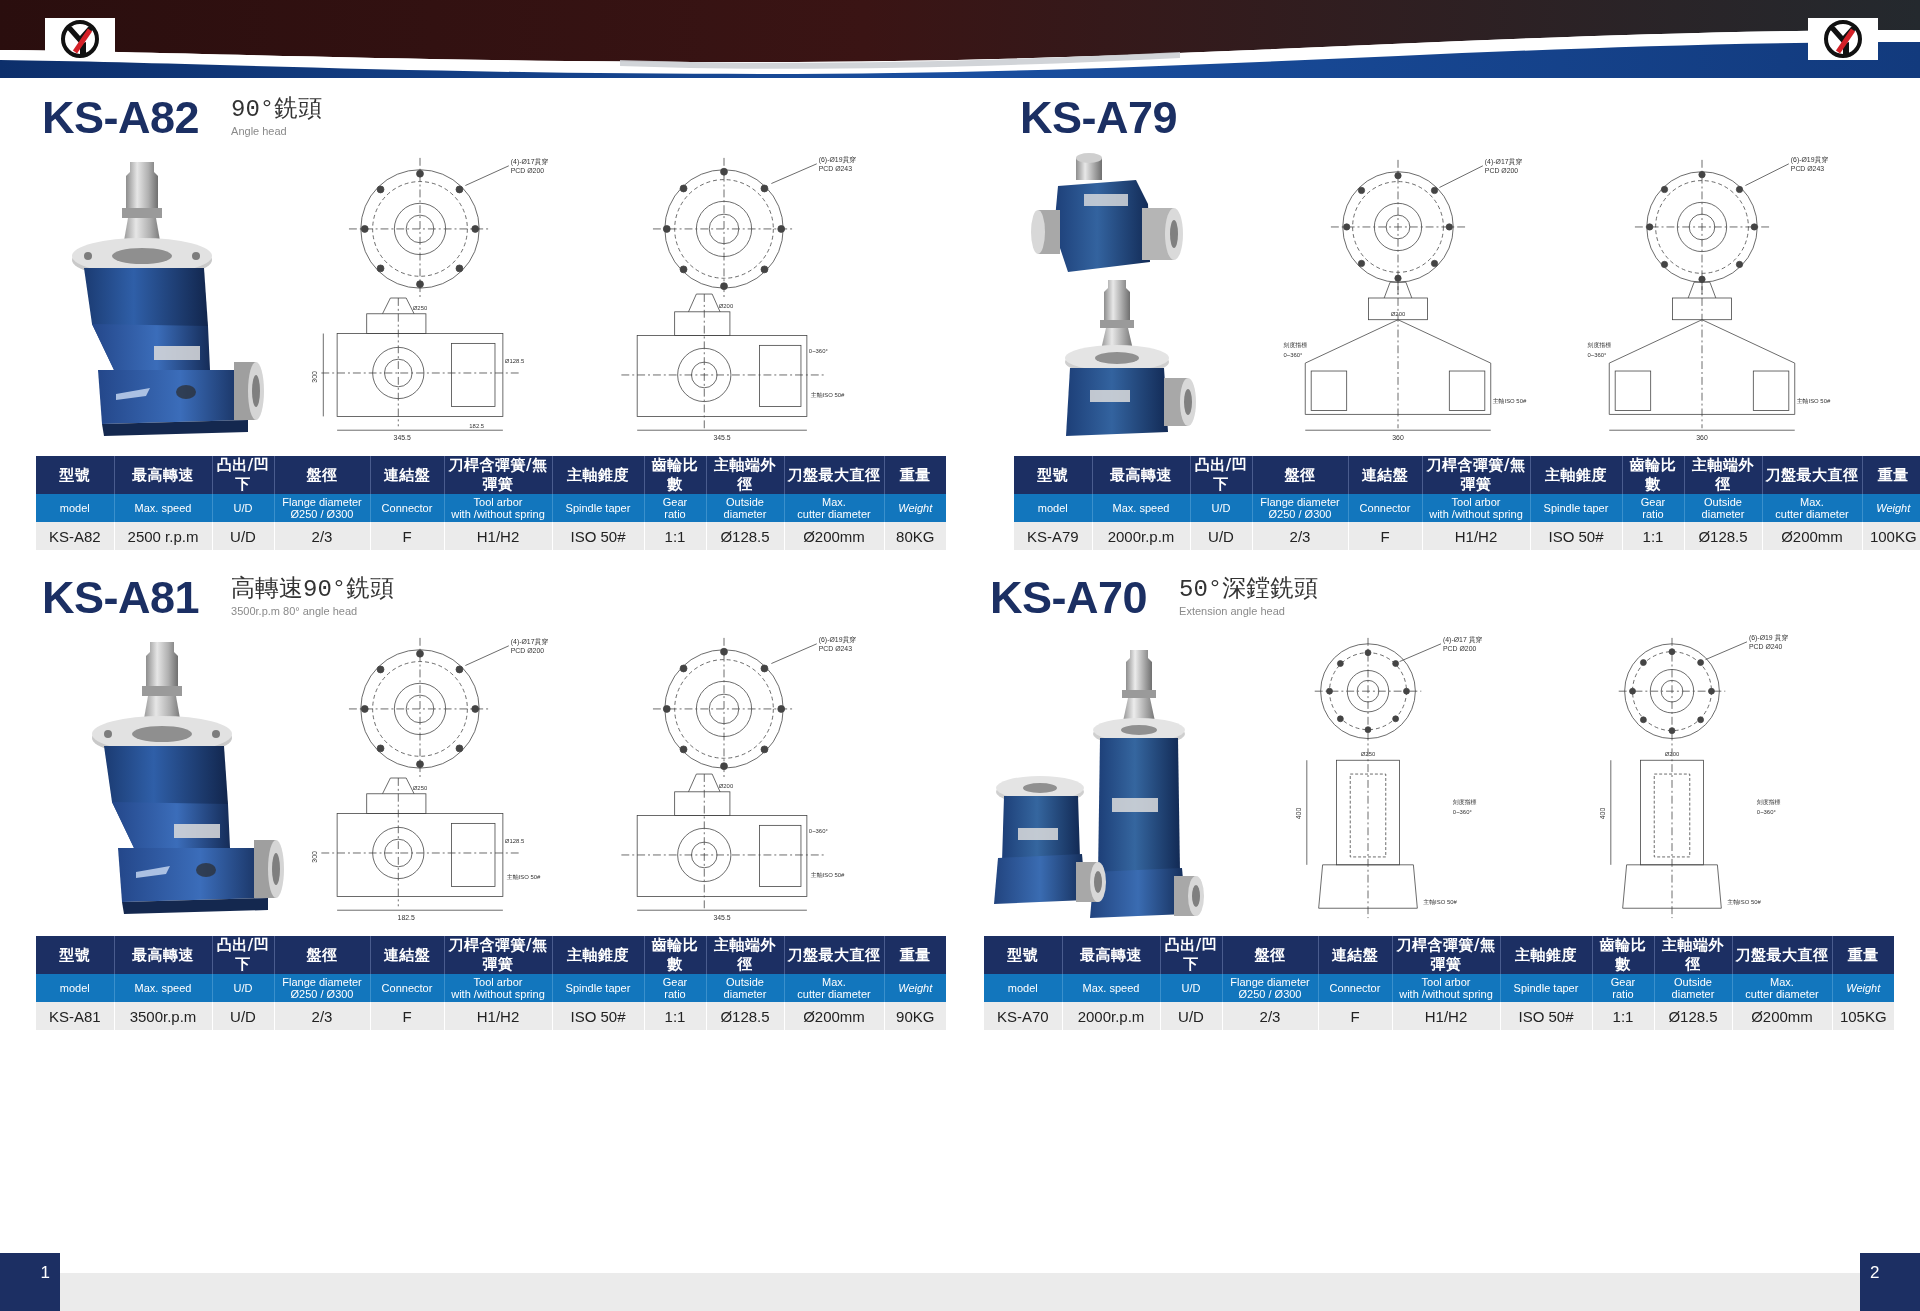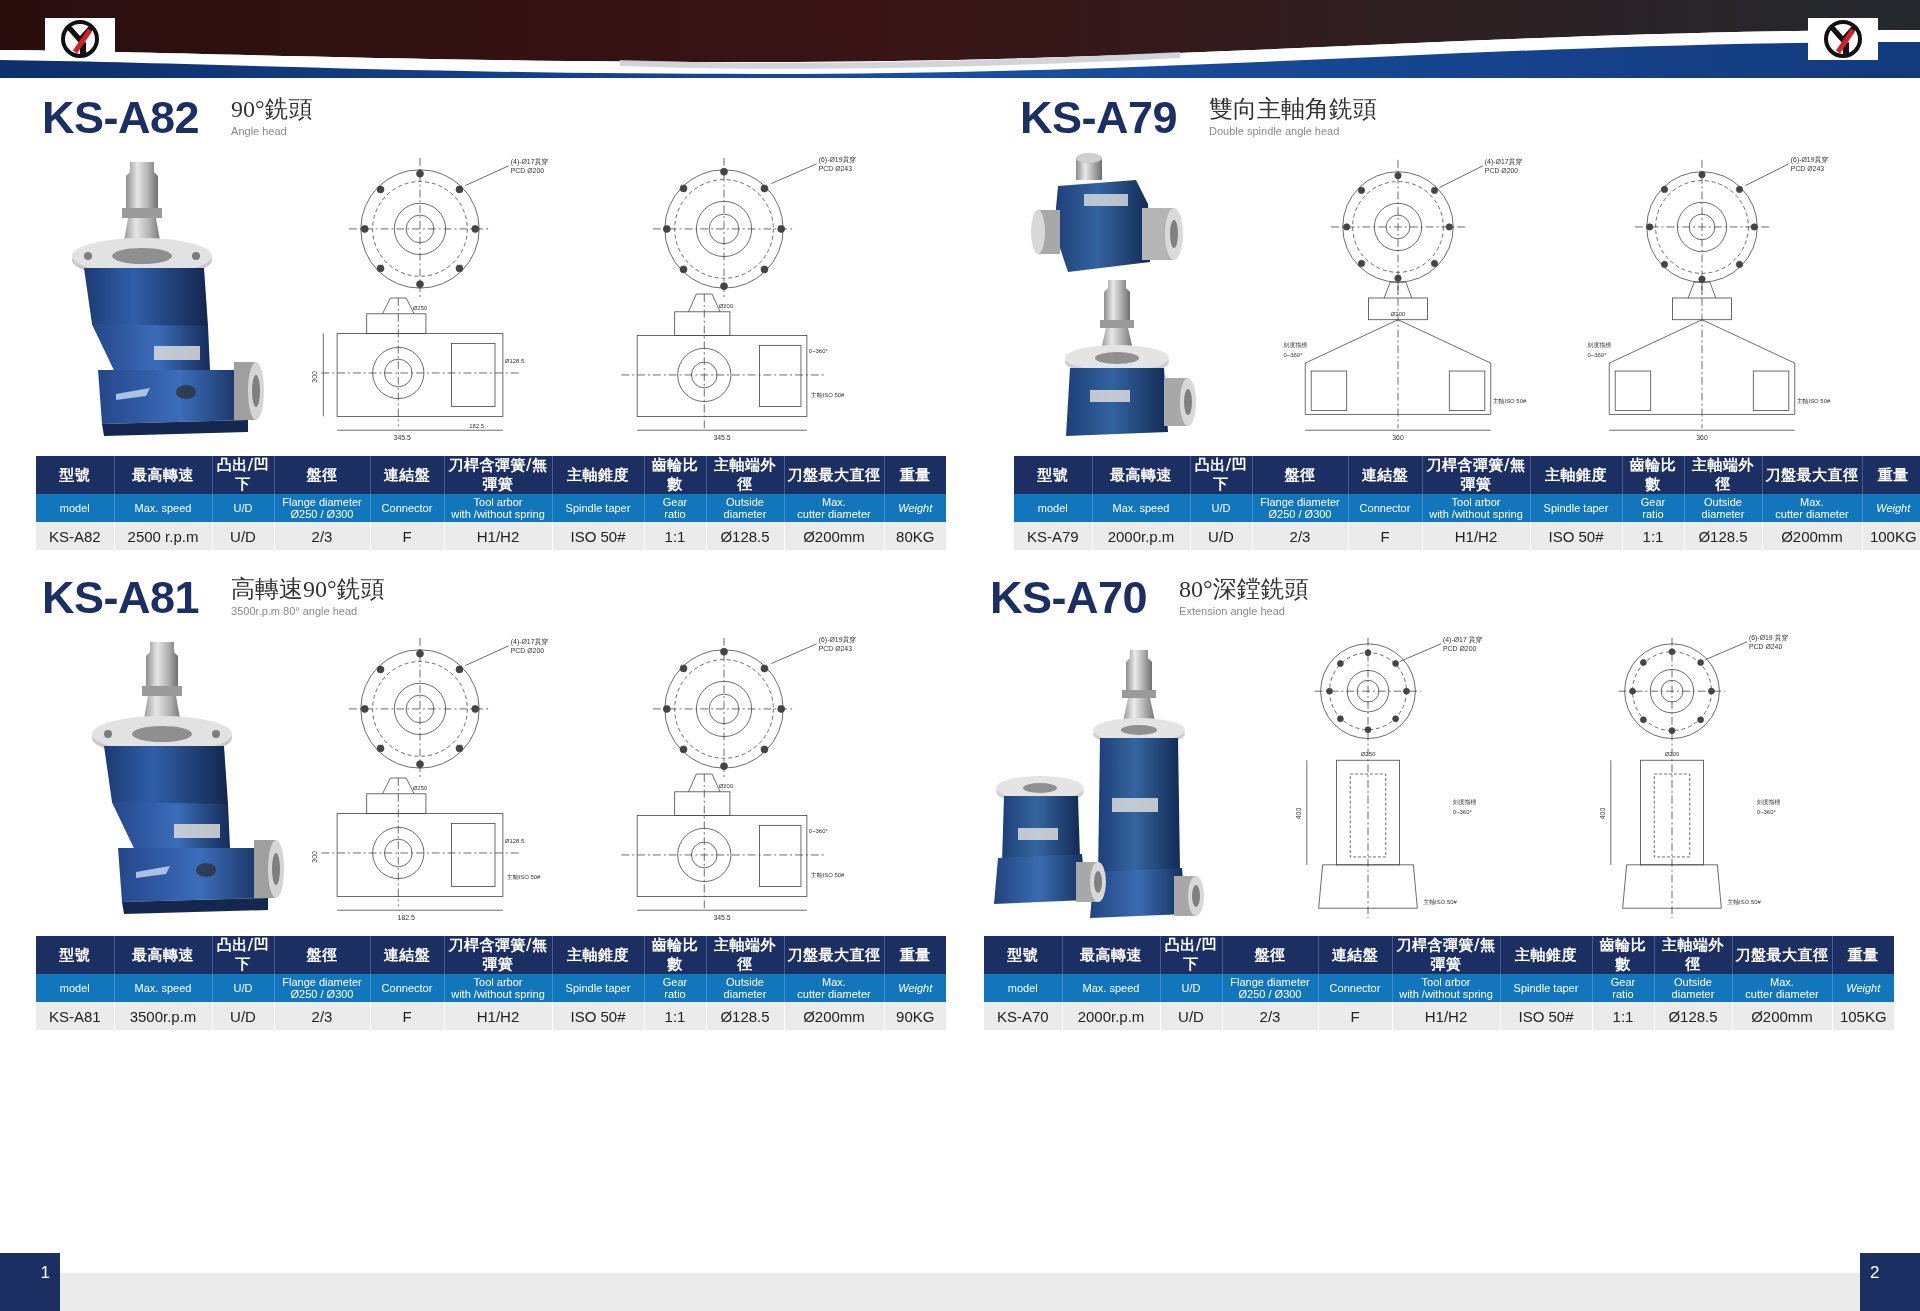--- a/index.html
+++ b/index.html
@@ -26,21 +26,21 @@
   .b-bl { left:36px;   top:562px; width:836px; }
   .b-br { left:984px; top:562px; width:836px; }
 
   .head { display:flex; align-items:flex-end; height:58px; padding-left:6px; }
   .model-code {
     font-size:45px; font-weight:700; color:#1b2f63;
     letter-spacing:-0.5px; line-height:1; font-family:"Liberation Sans", sans-serif;
   }
   .titles { margin-left:32px; padding-bottom:2px; }
   .title-cn { font-size:24px; color:#333; line-height:1.15; font-weight:500;
-              font-family:Liberation Serif, serif; }
+              font-family:Liberation Mono, monospace; }
   .title-en { font-size:11px; color:#8a8a8a; line-height:1.2; margin-top:1px; }
 
   
   .media { position:relative; height:300px; margin-top:8px; }
   .photo { position:absolute; }
   .drawings { position:absolute; right:0; top:0; bottom:0; left:236px; display:flex; gap:8px; }
   .dwg { flex:1; position:relative; }
   .dwg svg { width:100%; height:100%; display:block; }
 
   
@@ -313,24 +313,20 @@
         <td>Ø200mm</td>
         <td>80KG</td>
       </tr>
     </tbody>
       </table>
   </div>
 
   <div class="block b-tr">
     <div class="head">
       <div class="model-code">KS-A79</div>
-      <div class="titles">
-        <div class="title-cn">雙向主軸角銑頭</div>
-        <div class="title-en">Double spindle angle head</div>
-      </div>
     </div>
 
     <div class="media">
       <div class="photo" style="left:10px;top:4px;width:220px;height:294px;">
         <svg viewBox="0 0 220 294" xmlns="http://www.w3.org/2000/svg">
           <defs>
             <linearGradient id="st2" x1="0" y1="0" x2="1" y2="0">
               <stop offset="0%" stop-color="#8d8d8d"></stop>
                 <stop offset="35%" stop-color="#e8e8e8"></stop>
               <stop offset="100%" stop-color="#6f6f6f"></stop>
@@ -653,21 +649,21 @@
         <td>90KG</td>
       </tr>
     </tbody>
       </table>
   </div>
 
   <div class="block b-br">
     <div class="head">
       <div class="model-code">KS-A70</div>
       <div class="titles">
-        <div class="title-cn">80°深鏜銑頭</div>
+        <div class="title-cn">50°深鏜銑頭</div>
         <div class="title-en">Extension angle head</div>
       </div>
     </div>
 
     <div class="media">
       <div class="photo" style="left:0px;top:4px;width:230px;height:294px;">
         <svg viewBox="0 0 230 294" xmlns="http://www.w3.org/2000/svg">
           <defs>
             <linearGradient id="st4" x1="0" y1="0" x2="1" y2="0">
               <stop offset="0%" stop-color="#8d8d8d"></stop>

